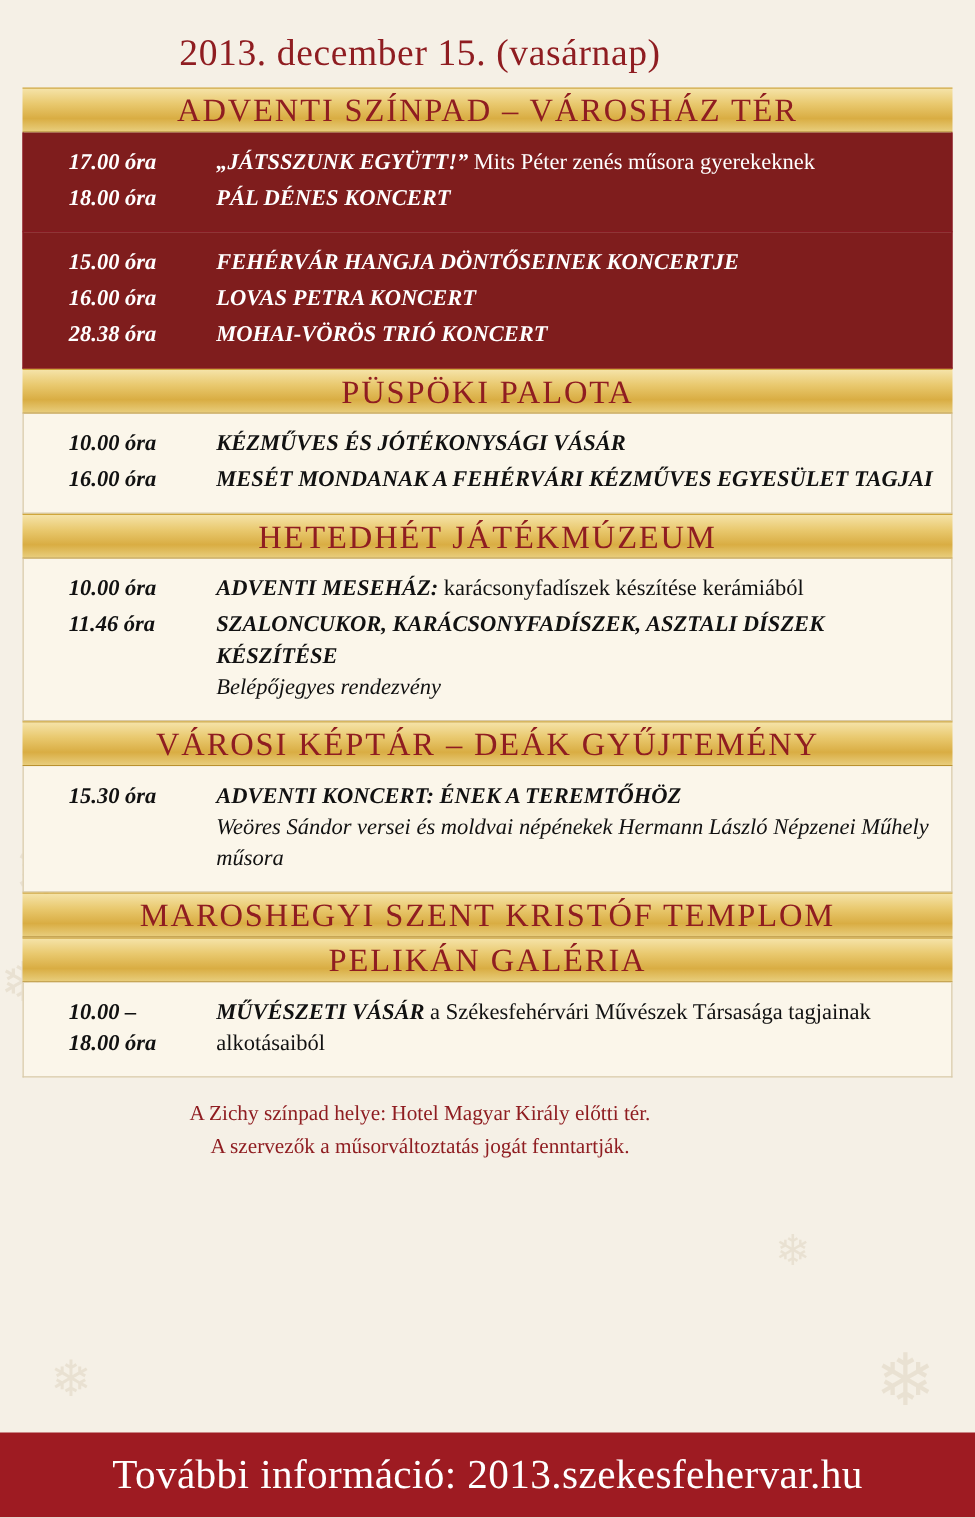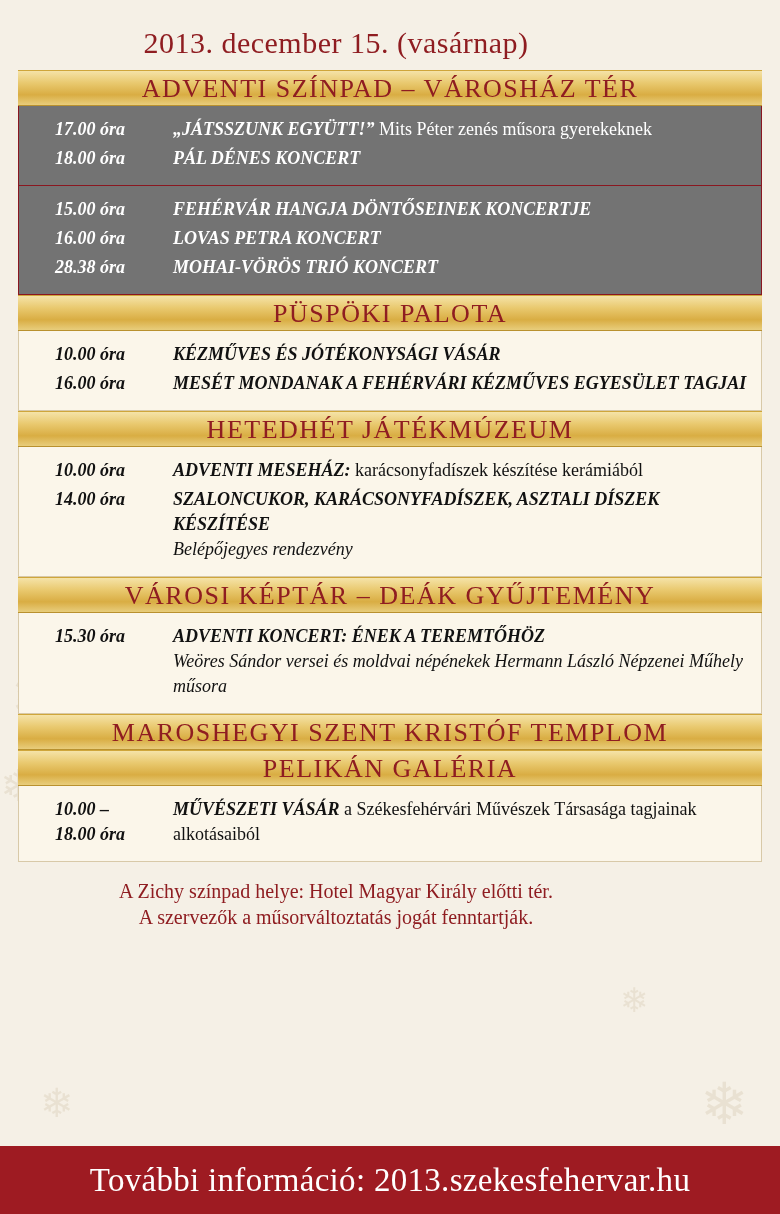--- a/index.html
+++ b/index.html
@@ -53,21 +53,21 @@
     margin: 0;
   }
   .sec-body {
     background: #fbf6ea;
     border-left: 1px solid #d8c9a8;
     border-right: 1px solid #d8c9a8;
     border-bottom: 1px solid #d8c9a8;
     padding: 8px 12px 10px 36px;
   }
   .sec-body.red {
-    background: #737373;
+    background: #7f1d1d;
     border-color: #8a1720;
     color: #fff;
   }
   .row {
     display: flex;
     align-items: flex-start;
     margin: 3px 0 4px 0;
   }
   .time {
     flex: 0 0 118px;
@@ -97,21 +97,21 @@
     font-weight: normal;
   }
   .sub-it {
     font-style: italic;
     font-weight: normal;
   }
   .footnotes {
     text-align: center;
     padding: 16px 0 6px 0;
     color: #8f1d21;
-    font-size: 20px;
+    font-size: 17px;
     line-height: 26px;
     font-family: "Liberation Serif", serif;
   }
   .bottom-bar {
     position: absolute;
     left: 0; bottom: 0;
     width: 780px; height: 68px;
     background: #9e1b22;
     color: #fff;
     text-align: center;
@@ -179,21 +179,21 @@
           </div>
         </div>
         <div class="section">
           <div class="sec-head">HETEDHÉT JÁTÉKMÚZEUM</div>
           <div class="sec-body">
             <div class="row">
               <div class="time">10.00 óra</div>
               <div class="desc"><span class="strong-it">ADVENTI MESEHÁZ:</span><span class="plain"> karácsonyfadíszek készítése kerámiából</span></div>
             </div>
             <div class="row">
-              <div class="time">14.00 óra</div>
+              <div class="time">11.46 óra</div>
               <div class="desc"><span class="strong-it">SZALONCUKOR, KARÁCSONYFADÍSZEK, ASZTALI DÍSZEK KÉSZÍTÉSE</span><div class="sub-it">Belépőjegyes rendezvény</div></div>
             </div>
           </div>
         </div>
         <div class="section">
           <div class="sec-head">VÁROSI KÉPTÁR – DEÁK GYŰJTEMÉNY</div>
           <div class="sec-body">
             <div class="row">
               <div class="time">15.30 óra</div>
               <div class="desc"><span class="strong-it">ADVENTI KONCERT: ÉNEK A TEREMTŐHÖZ</span><div class="sub-it">Weöres Sándor versei és moldvai népénekek

